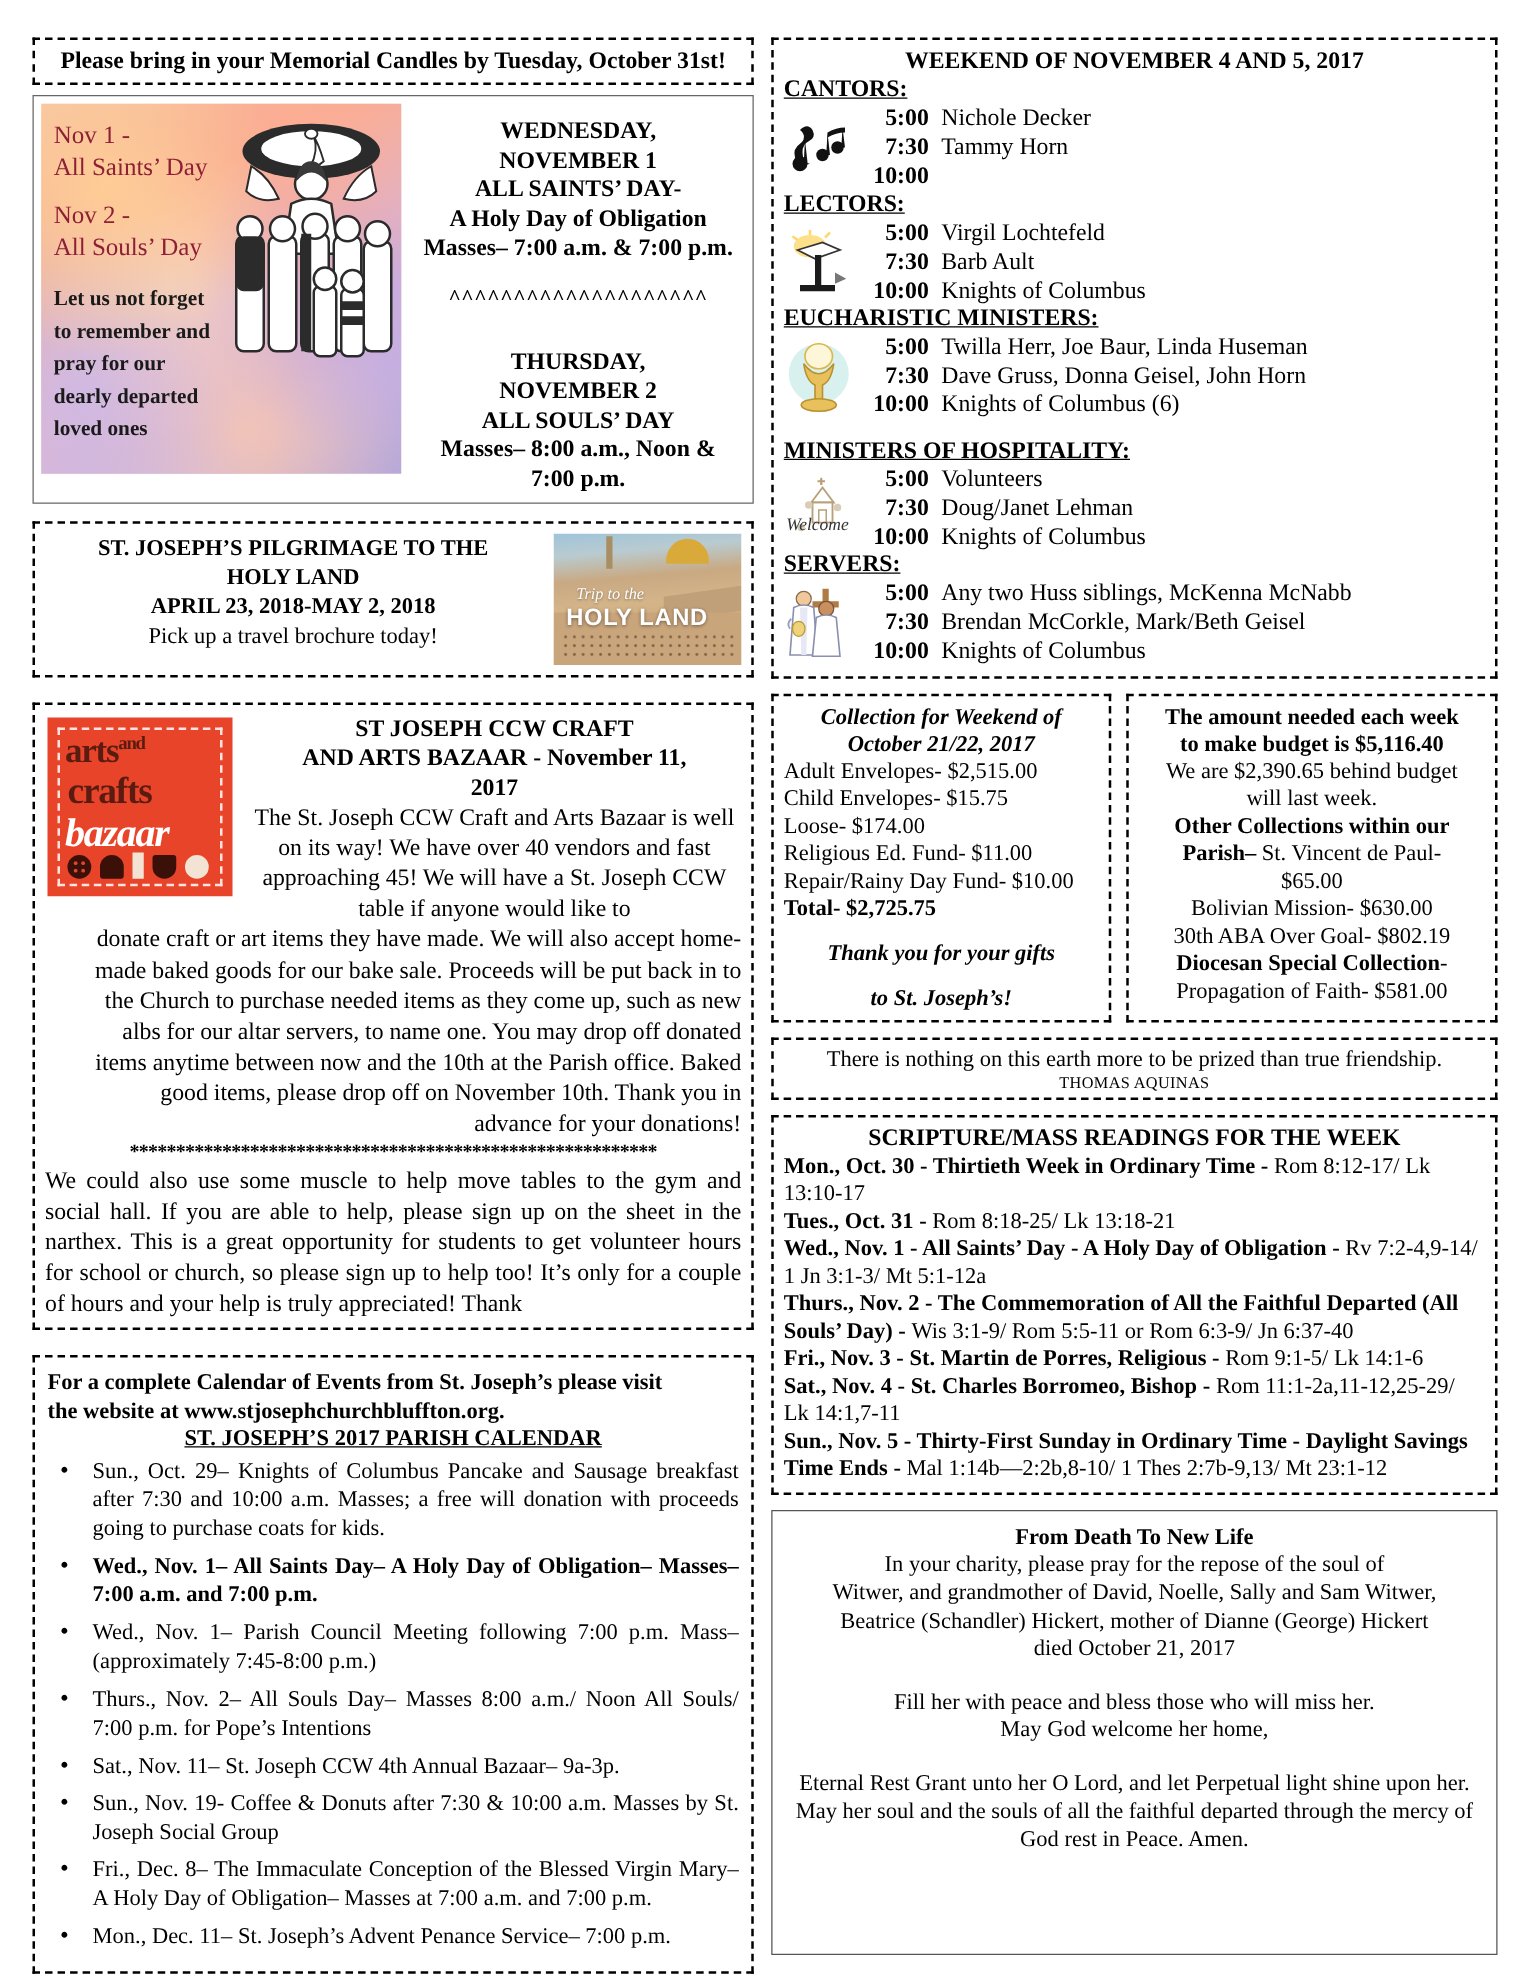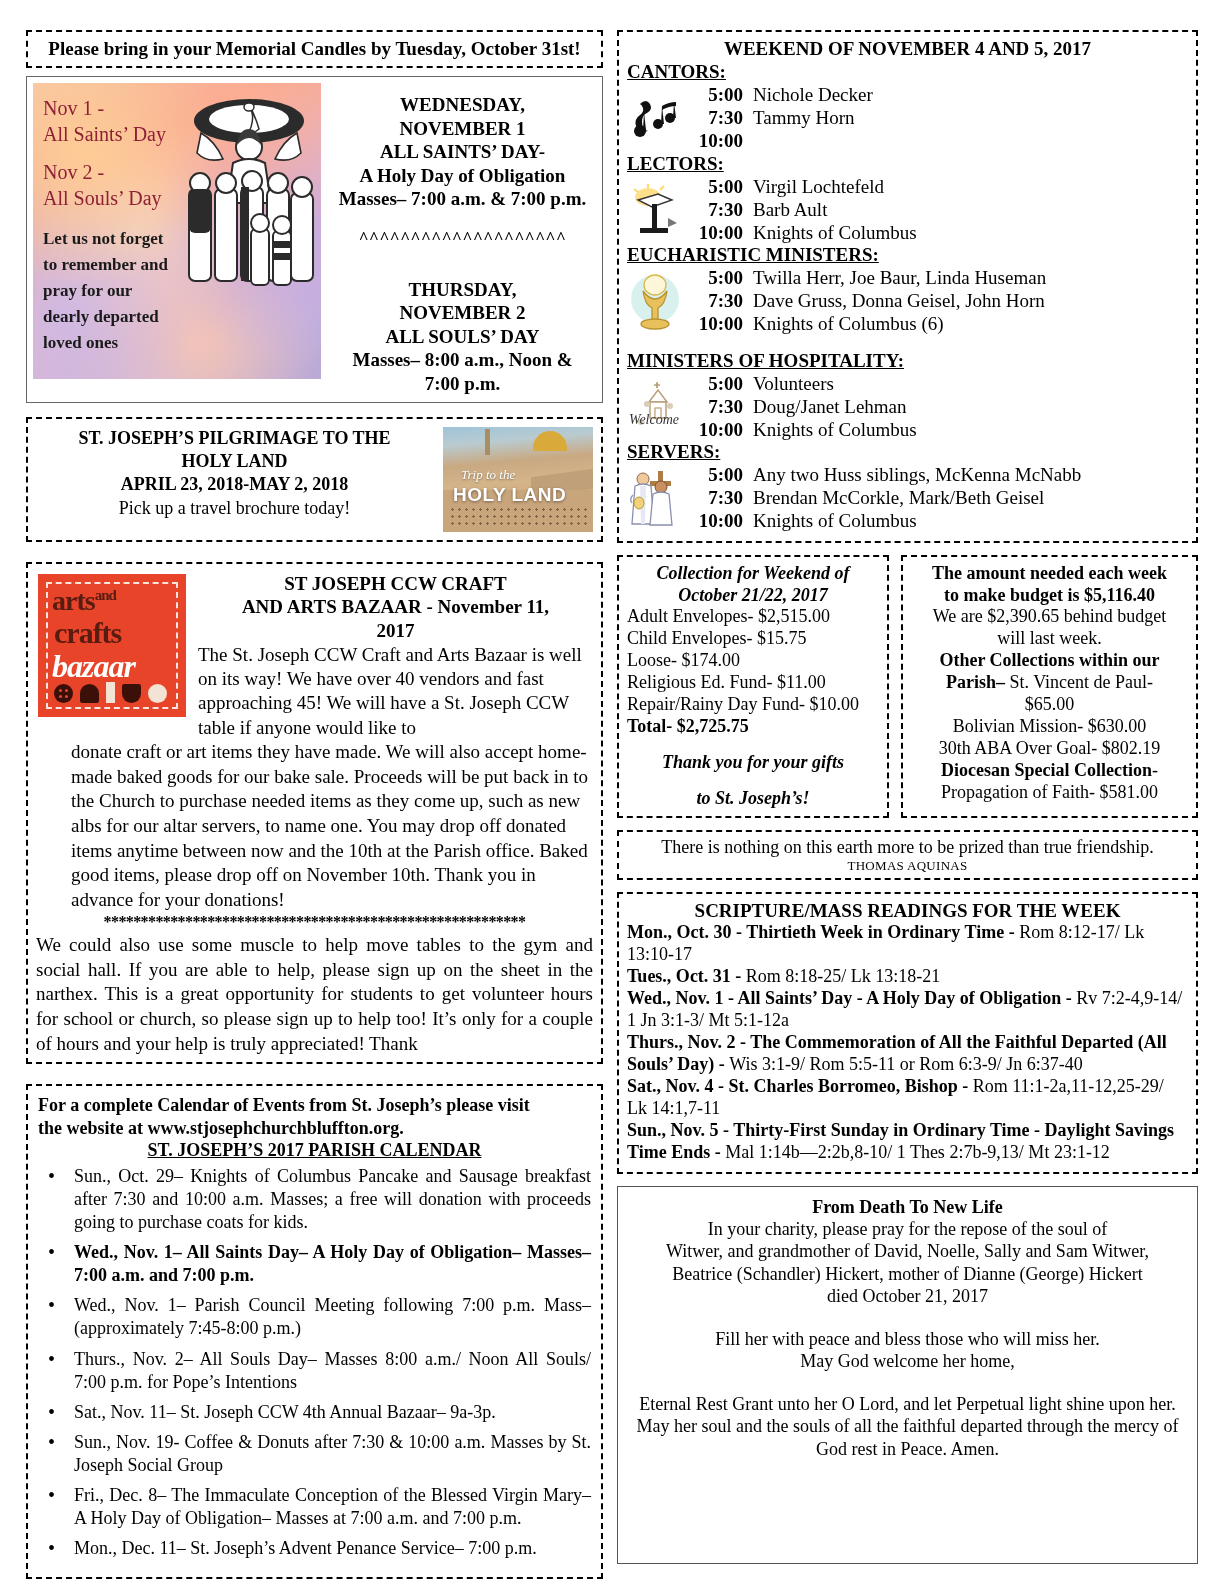--- a/index.html
+++ b/index.html
@@ -82,22 +82,22 @@
   #bazaar-logo .bazaar { position:absolute; left:14px; top:74px; font-family:"Liberation Serif",serif; font-style:italic; font-weight:bold; color:#fff; font-size:32px; letter-spacing:-1px; }
   #bazaar-logo .icons { position:absolute; left:16px; bottom:14px; display:flex; gap:7px; align-items:flex-end; }
   #bazaar-logo .ic { width:19px; height:19px; background:#3a1008; }
   #bazaar-logo .ic.btn { border-radius:50%; position:relative; }
   #bazaar-logo .ic.btn:after { content:""; position:absolute; left:5px; top:5px; width:3px; height:3px; background:#e8442a; border-radius:50%; box-shadow:6px 0 #e8442a, 0 6px #e8442a, 6px 6px #e8442a; }
   #bazaar-logo .ic.pin { border-radius:12px 12px 3px 3px; }
   #bazaar-logo .ic.paint { width:9px; height:21px; background:#f2e3d4; }
   #bazaar-logo .ic.pot { border-radius:3px 3px 12px 12px; }
   #bazaar-logo .ic.yarn { border-radius:50%; background:#f2e3d4; }
   #bazaar-title { font-size:19px; font-weight:bold; text-align:center; line-height:1.25; }
-  #bazaar-intro { font-size:19px; text-align:left; line-height:1.28; }
-  #bazaar-body { font-size:19px; text-align:left; line-height:1.3; clear:both;margin-left:35px; }
+  #bazaar-intro { font-size:19px; text-align:center; line-height:1.28; }
+  #bazaar-body { font-size:19px; text-align:right; line-height:1.3; clear:both;margin-left:35px; }
   #bazaar-stars { font-size:16px; font-weight:bold; letter-spacing:-0.6px; text-align:center; overflow:hidden; white-space:nowrap; }
   #bazaar-vol { font-size:19px; text-align:justify; line-height:1.3; margin-top:2px; }
 
   
   #calendar-box { padding:8px 10px 10px 10px; }
   #calendar-head { font-weight:bold; font-size:18px; line-height:1.25; }
   #calendar-sub { text-align:center; font-weight:bold; font-size:18px; text-decoration:underline; margin-top:1px; }
   #calendar-list { list-style:none; margin:4px 0 0 0; padding:0; }
   #calendar-list li { position:relative; padding-left:36px; font-size:18px; line-height:1.28; text-align:justify; margin-bottom:7px; }
   #calendar-list li:before { content:"\2022"; position:absolute; left:10px; top:-1px; font-size:20px; }
@@ -475,20 +475,21 @@
       <div id="quote-author">THOMAS AQUINAS</div>
     </div>
 
     <div class="dashbox" id="readings-box">
       <div id="readings-title">SCRIPTURE/MASS READINGS FOR THE WEEK</div>
       <div id="readings-list">
           <div class="reading"><span class="rb">Mon.,  Oct. 30 - Thirtieth Week in Ordinary Time - </span><span>Rom 8:12-17/ Lk 13:10-17</span></div>
           <div class="reading"><span class="rb">Tues., Oct. 31 - </span><span>Rom 8:18-25/ Lk 13:18-21</span></div>
           <div class="reading"><span class="rb">Wed., Nov. 1 - All Saints’ Day - A Holy Day of Obligation - </span><span>Rv 7:2-4,9-14/ 1 Jn 3:1-3/ Mt 5:1-12a</span></div>
           <div class="reading"><span class="rb">Thurs., Nov. 2 - The Commemoration of All the Faithful Departed (All Souls’ Day) - </span><span>Wis 3:1-9/ Rom 5:5-11 or Rom 6:3-9/ Jn 6:37-40</span></div>
+          <div class="reading"><span class="rb">Fri., Nov. 3 - St. Martin de Porres, Religious - </span><span>Rom 9:1-5/ Lk 14:1-6</span></div>
           <div class="reading"><span class="rb">Sat., Nov. 4 - St. Charles Borromeo, Bishop - </span><span>Rom 11:1-2a,11-12,25-29/ Lk 14:1,7-11</span></div>
           <div class="reading"><span class="rb">Sun., Nov. 5 - Thirty-First Sunday in Ordinary Time -  Daylight Savings Time Ends - </span><span>Mal 1:14b—2:2b,8-10/ 1 Thes 2:7b-9,13/ Mt 23:1-12</span></div>
         </div>
     </div>
 
     <div class="solidbox" id="memorial-box">
       <div id="memorial-title">From Death To New Life</div>
       <div class="mem-p">In your charity, please pray for the repose of the soul of</div>
       <div class="mem-p">Witwer, and grandmother of David, Noelle, Sally and Sam Witwer,</div>
       <div class="mem-p">Beatrice (Schandler) Hickert, mother of Dianne (George) Hickert</div>

